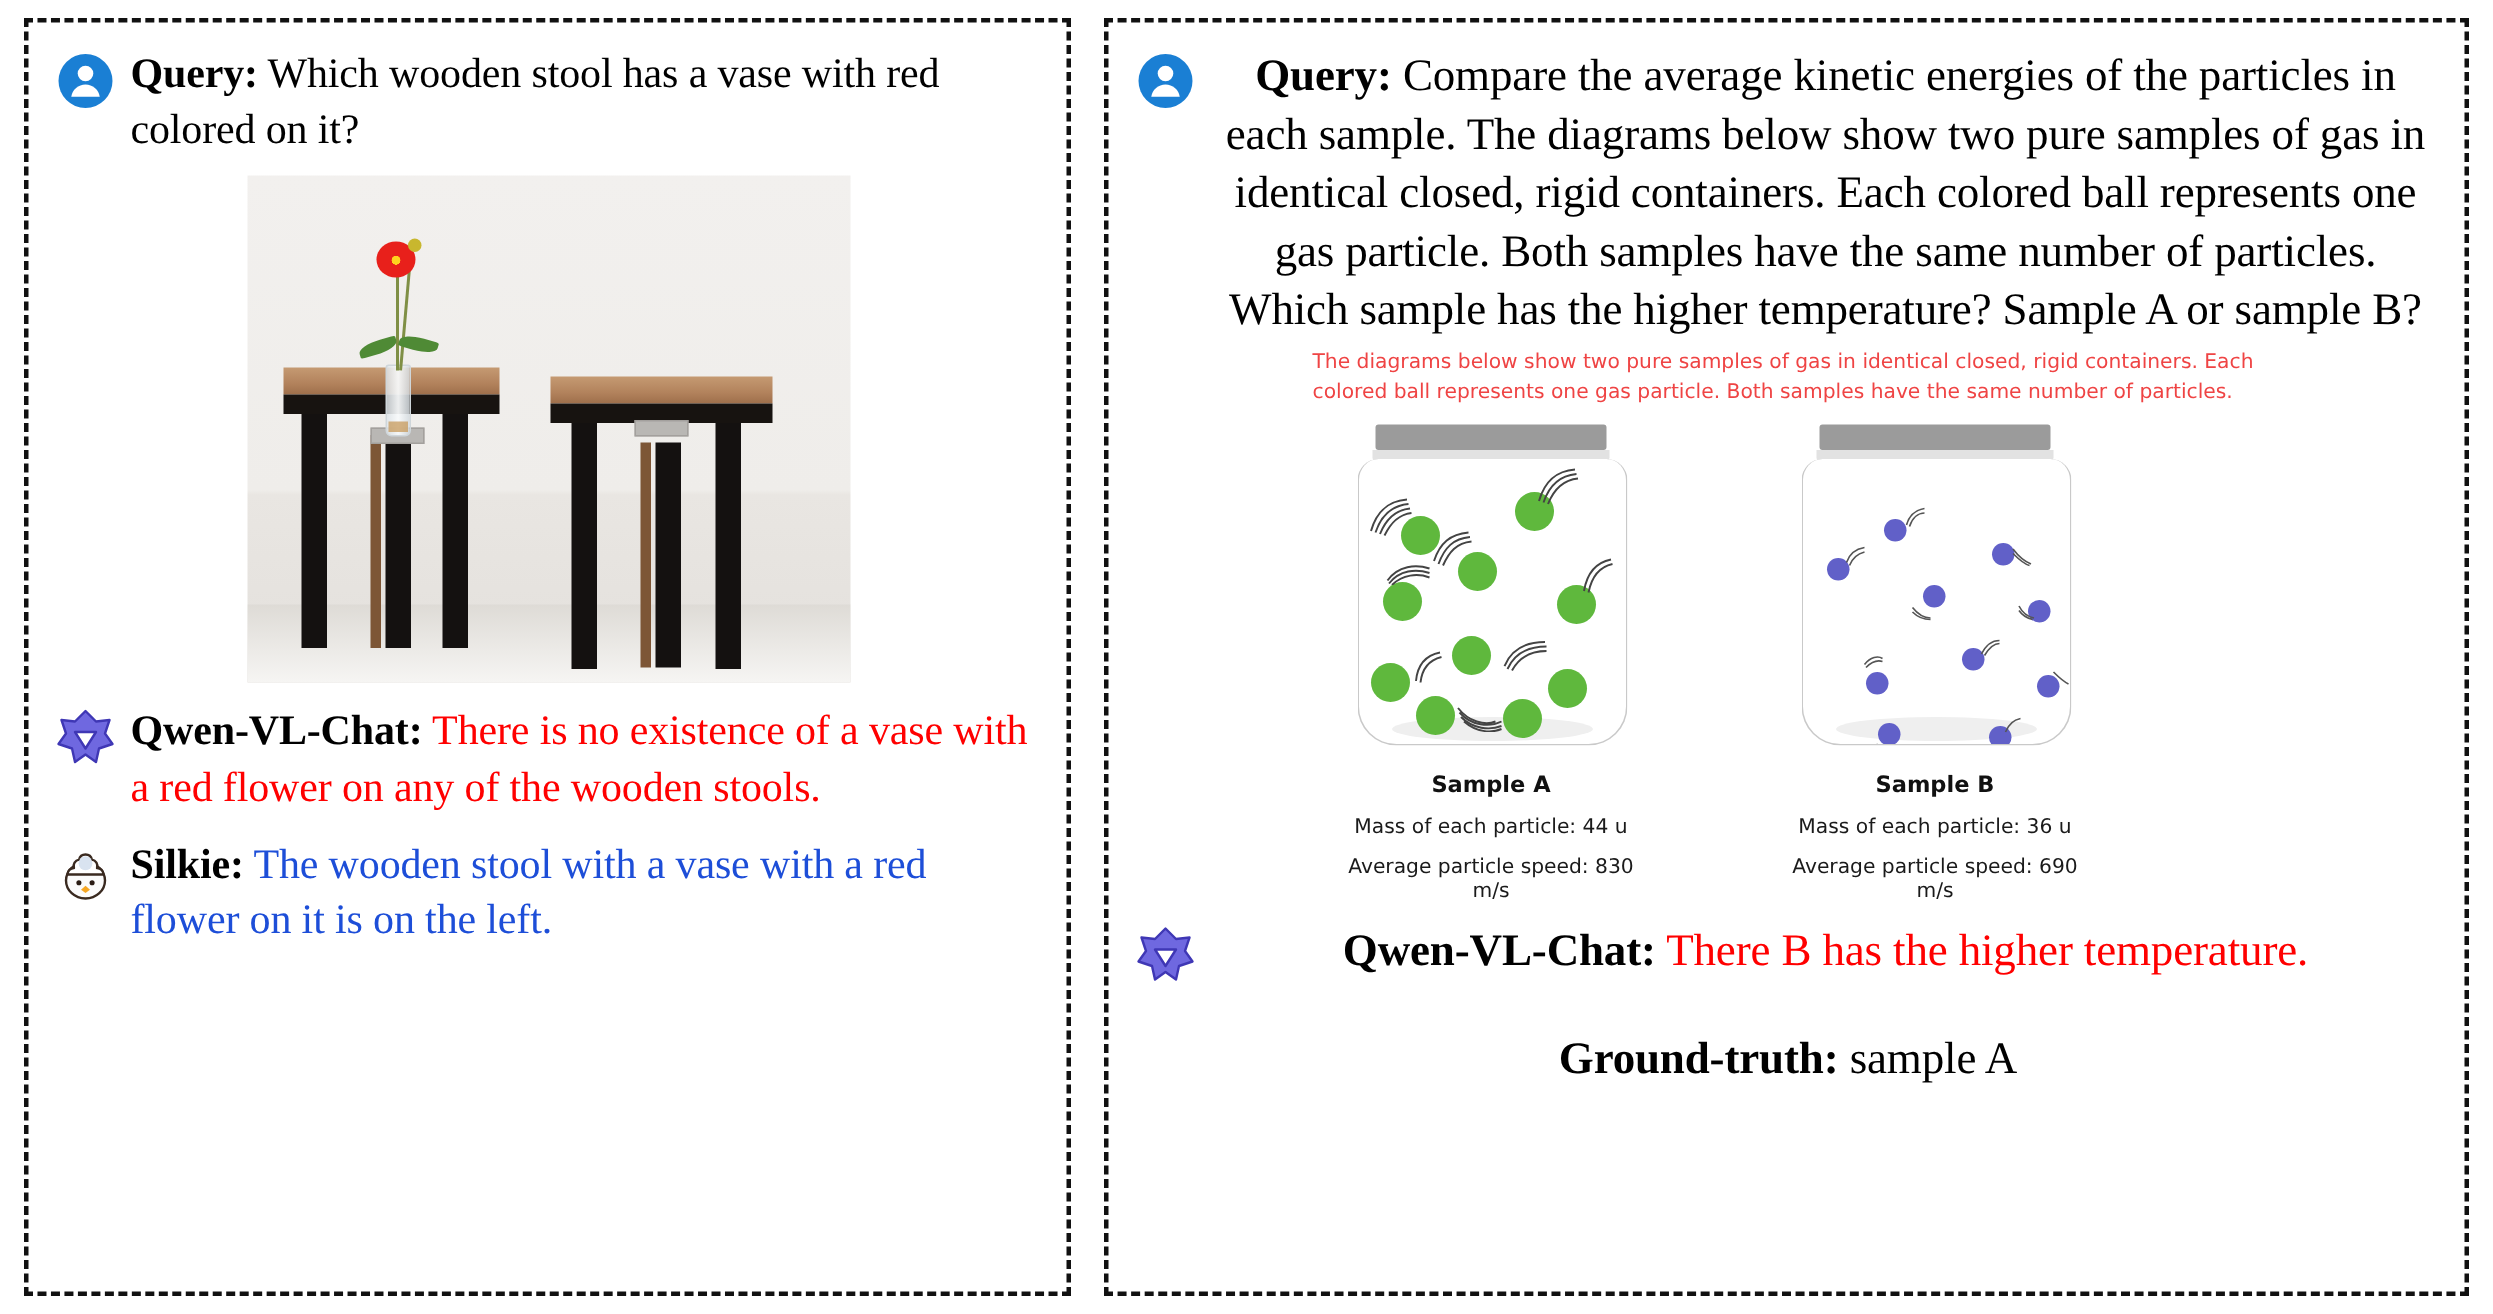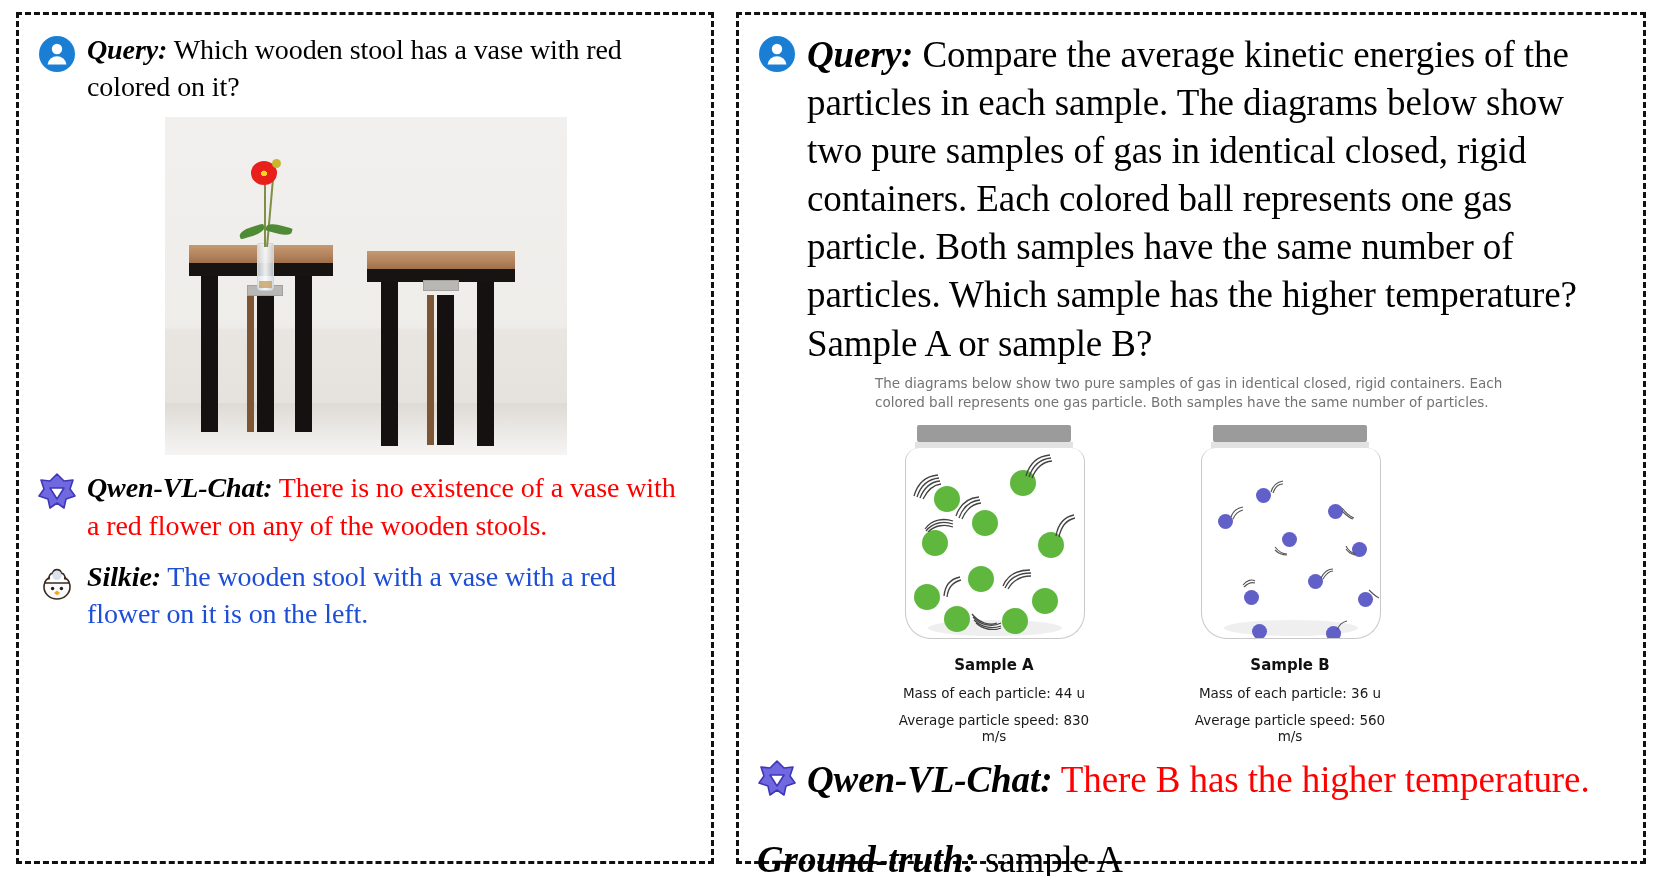--- a/index.html
+++ b/index.html
@@ -49,24 +49,23 @@
     align-items: flex-start;
     margin-bottom: 4px;
   }
   .msg-body {
     flex: 1;
     font-size: 28px;
     line-height: 1.33;
     color: #000000;
     letter-spacing: -0.1px;
   }
-  .panel-right .msg-body { font-size: 37px; line-height: 1.30; }
+  .panel-right .msg-body { font-size: 30px; line-height: 1.30; text-align: center; }
   .speaker {
     font-weight: bold;
-    font-style: italic;
   }
   .ans-red   { color: #ff0000; }
   .ans-blue  { color: #1d4ed8; }
 
   
   .icon-slot {
     width: 46px;
     min-width: 46px;
     height: 40px;
     margin-right: 4px;
@@ -163,21 +162,21 @@
 
   
   .science {
     margin: 6px 0 2px 118px;
     width: 700px;
     font-family: "DejaVu Sans", "Liberation Sans", sans-serif;
   }
   .science-caption {
     font-size: 13.5px;
     line-height: 1.45;
-    color: #737373;
+    color: #ef4444;
     width: 672px;
     margin-bottom: 12px;
   }
   .jars {
     display: flex;
     justify-content: flex-start;
     gap: 86px;
     padding-left: 14px;
   }
   .jar-col {
@@ -478,21 +477,21 @@
                 <path d="M1 2 C5 7 9 9 13 9"></path>
                   <path d="M1 5 C5 8 9 9 13 9"></path>
               </svg>
               <svg class="trail" style="left:134px;top:172px;" width="12" height="12" viewBox="0 0 12 12" fill="none" stroke="#555" stroke-width="1.1">
                 <path d="M1 10 C3 5 6 2 11 1"></path>
               </svg>
             </div>
           </div>
           <div class="sample-name">Sample B</div>
           <div class="sample-line">Mass of each particle: 36 u</div>
-          <div class="sample-line">Average particle speed: 560 m/s</div>
+          <div class="sample-line">Average particle speed: 690 m/s</div>
         </div>
 
       </div>
     </div>
 
     <div class="spacer-sm"></div>
 
     <div class="msg">
       <div class="icon-slot">
         <svg width="40" height="40" viewBox="0 0 40 40">

